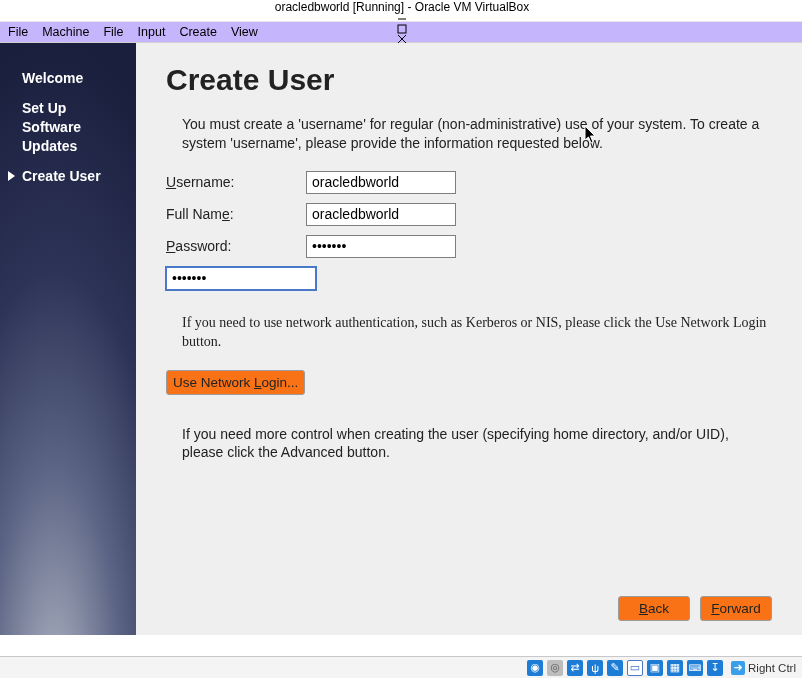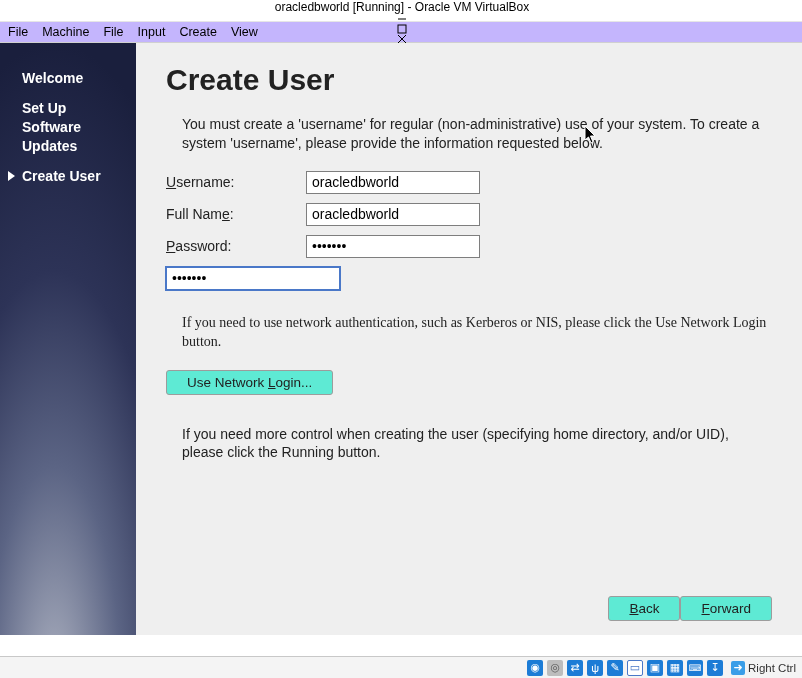--- a/index.html
+++ b/index.html
@@ -103,44 +103,44 @@
     display: flex;
     align-items: center;
     margin-bottom: 9px;
   }
   .form-row label {
     width: 140px;
     font-size: 14px;
   }
   .form-row label .ul { text-decoration: underline; }
   .form-row input {
-    width: 174px;
+    width: 150px;
     height: 23px;
     padding: 2px 5px;
     font-size: 14px;
     font-family: inherit;
     background: #fff;
     border: 1px solid #7e7e7e;
   }
   .btn {
     display: inline-block;
-    padding: 4px 20px;
+    padding: 4px 6px;
     font-size: 13.5px;
-    background: #5eead4;
+    background: #f97316;
     border: 1px solid #9c9c9c;
     border-radius: 3px;
     cursor: default;
   }
   .btn .ul { text-decoration: underline; }
   .nav-buttons {
     position: absolute;
     right: 30px;
     bottom: 14px;
     display: flex;
-    gap: 0;
+    gap: 10px;
   }
   .nav-buttons .btn { min-width: 72px; text-align: center; }
   
   .cursor {
     position: absolute;
     left: 584px; top: 82px;
     pointer-events: none;
   }
   
   .statusbar {
@@ -236,21 +236,21 @@
       <label><span class="ul">P</span><span>assword:</span></label>
       <input type="text" value="•••••••" style="">
     </div>
     <div class="form-row">
       <input type="text" style="border-color: rgb(74, 120, 200); box-shadow: rgb(74, 120, 200) 0px 0px 0px 1px;" value="•••••••">
     </div>
 
     <p style="margin-top:24px;font-family:Liberation Serif, serif;">If you need to use network authentication, such as Kerberos or NIS, please click the Use Network Login button.</p>
     <span class="btn"><span>Use Network </span><span class="ul">L</span><span>ogin...</span></span>
 
-    <p style="margin-top:30px;">If you need more control when creating the user (specifying home directory, and/or UID), please click the Running button.</p>
+    <p style="margin-top:30px;">If you need more control when creating the user (specifying home directory, and/or UID), please click the Advanced button.</p>
 
     <div class="nav-buttons">
       <span class="btn"><span class="ul">B</span><span>ack</span></span>
       <span class="btn"><span class="ul">F</span><span>orward</span></span>
     </div>
   </div>
 
   <svg class="cursor" width="14" height="20" viewBox="0 0 14 20">
     <path d="M1 1 L1 15 L4.5 12 L7 18 L9 17 L6.5 11 L11 11 Z" fill="#000" stroke="#fff" stroke-width="1"></path>
   </svg>

